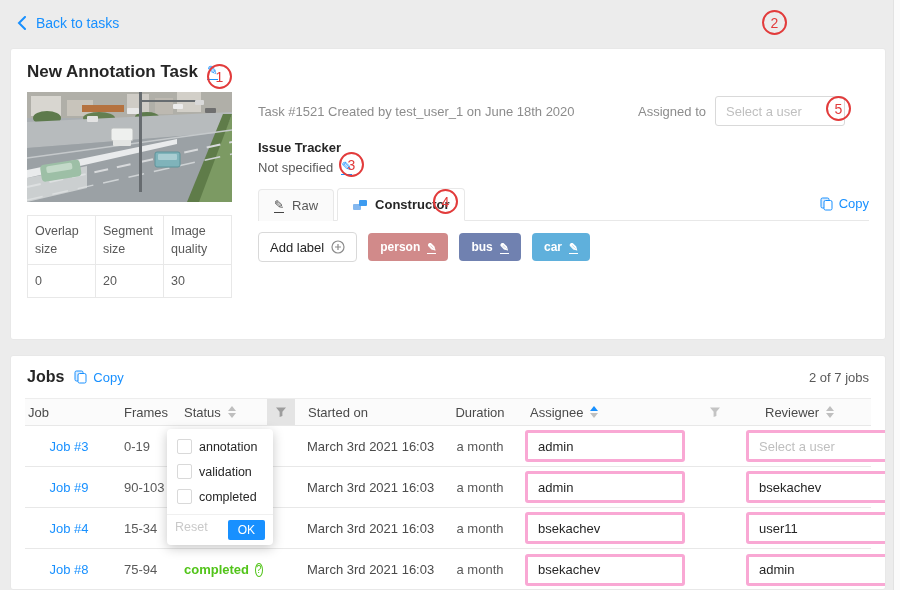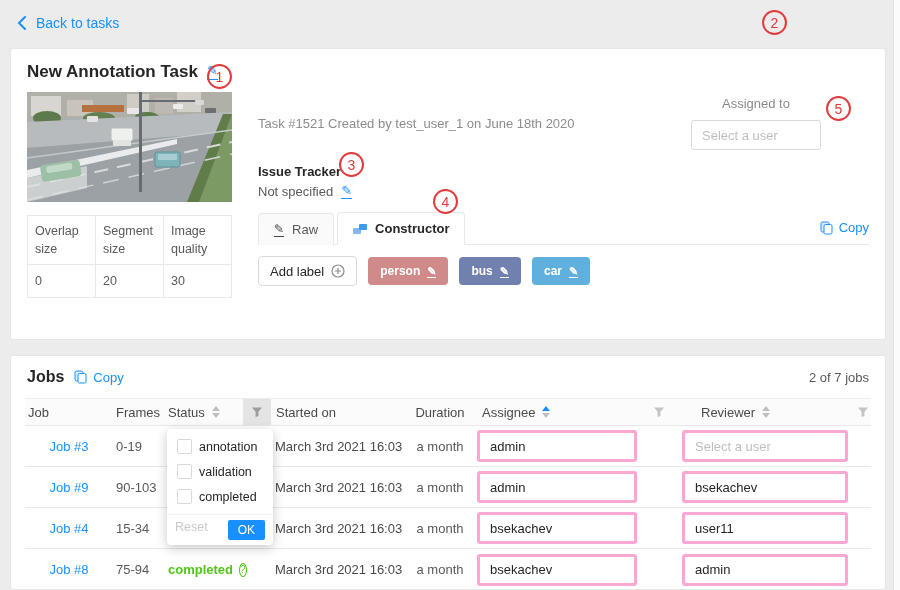--- a/index.html
+++ b/index.html
@@ -41,21 +41,21 @@
   .pencil { color:#1890ff; border-bottom:1px solid #1890ff; font-size:13px; line-height:1.1; cursor:pointer; }
   .card1-body { display:flex; gap:26px; }
   .left-col { width:205px; flex:none; }
   .thumb { width:205px; height:110px; margin-bottom:13px; overflow:hidden; background:#a9aeb1; }
   .params { border-collapse:collapse; width:100%; font-size:12.5px; color:#595959; table-layout:fixed; }
   .params th { font-weight:400; text-align:left; border:1px solid #e8e8e8; padding:6px 7px; line-height:1.45; background:#fff; }
   .params td { border:1px solid #e8e8e8; padding:9px 7px; }
   .right-col { flex:1; min-width:0; padding-top:4px; }
   .meta-row { display:flex; justify-content:space-between; align-items:center; margin-bottom:14px; }
   .meta-text { color:#8c8c8c; font-size:13px; }
-  .assigned-group { display:flex; align-items:center; gap:9px; color:#8c8c8c; font-size:13px; margin-right:48px;flex-direction:column; }
+  .assigned-group { display:flex; align-items:center; gap:9px; color:#8c8c8c; font-size:13px; margin-right:24px; }
   .assigned-input { width:130px; height:30px; border:1px solid #d9d9d9; border-radius:3px;
     padding:0 10px; font-size:13px; color:#262626; font-family:inherit; }
   input::placeholder { color:#bfbfbf; }
   .it-label { font-weight:700; color:#262626; font-size:13px; margin-bottom:5px; }
   .it-value { display:flex; align-items:center; gap:8px; font-size:13px; color:#595959; margin-bottom:13px; }
   .tabs-row { display:flex; align-items:flex-end; border-bottom:1px solid #e8e8e8; }
   .tab { display:flex; align-items:center; gap:8px; padding:8px 15px; font-size:13px;
     border:1px solid #e8e8e8; border-bottom:none; border-radius:4px 4px 0 0;
     background:#fafafa; color:#595959; margin-bottom:-1px; cursor:pointer; }
   .tab + .tab { margin-left:3px; }
@@ -67,21 +67,21 @@
   .add-label-btn { height:30px; background:#fff; border:1px solid #d9d9d9; border-radius:4px;
     padding:0 11px; font-size:13px; color:#262626; display:flex; gap:7px; align-items:center;
     cursor:pointer; font-family:inherit; }
   .chip { height:28px; border-radius:4px; padding:0 12px; color:#fff; font-size:12px; font-weight:600;
     display:flex; gap:7px; align-items:center; cursor:pointer; }
   .chip-pencil { color:#fff; border-bottom:1px solid #fff; font-size:11px; line-height:1.1; }
   
   .jobs-header { display:flex; align-items:center; gap:10px; height:42px; padding:0 2px; }
   .jobs-title { font-size:16px; font-weight:700; color:#262626; }
   .jobs-count { margin-left:auto; font-size:13px; color:#595959; }
-  .jgrid { display:grid; grid-template-columns:88px 52px 78px 28px 136px 66px 168px 36px 172px 28px; align-items:center; }
+  .jgrid { display:grid; grid-template-columns:88px 52px 78px 28px 136px 66px 168px 36px 172px 28px; align-items:center;gap:8px; }
   .jgrid-head { height:28px; background:#fbfbfb; border-top:1px solid #ededed; border-bottom:1px solid #e8e8e8;
     font-size:13px; color:#4a4a4a; }
   .hcell { display:flex; align-items:center; gap:7px; height:100%; }
   .h-job { padding-left:3px; } .h-frames { padding-left:3px; } .h-status { padding-left:3px; }
   .h-started { padding-left:5px; } .h-duration { justify-content:center; }
   .h-assignee { padding-left:9px; } .h-reviewer { padding-left:24px; }
   .funnel-cell { display:flex; align-items:center; justify-content:center; height:100%; cursor:pointer; }
   .funnel-cell.active { background:#e4e4e4; }
   .sorter { display:flex; flex-direction:column; gap:2px; }
   .caret-up { width:0; height:0; border-left:4px solid transparent; border-right:4px solid transparent;

